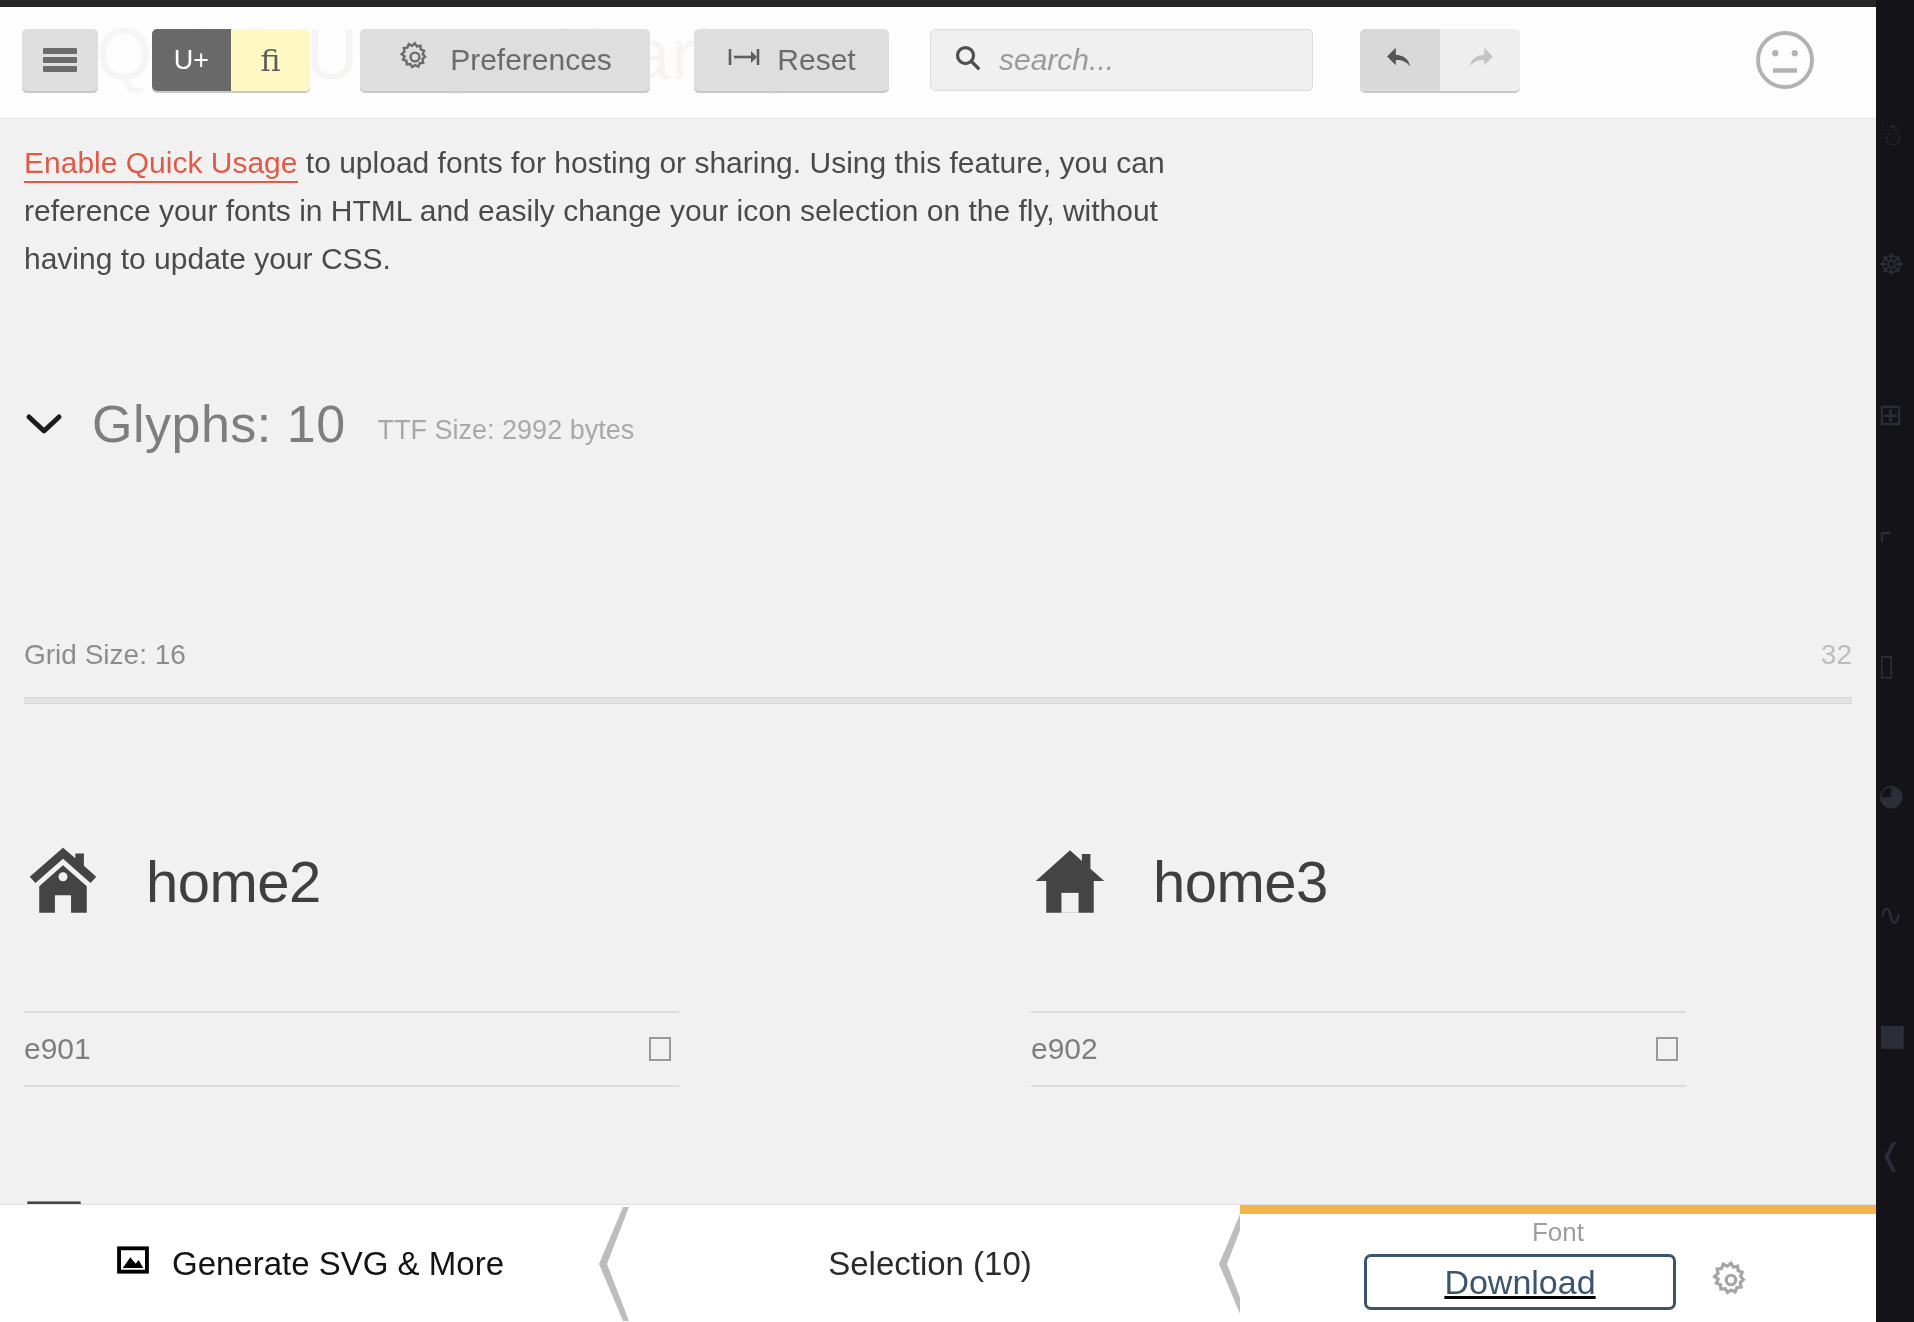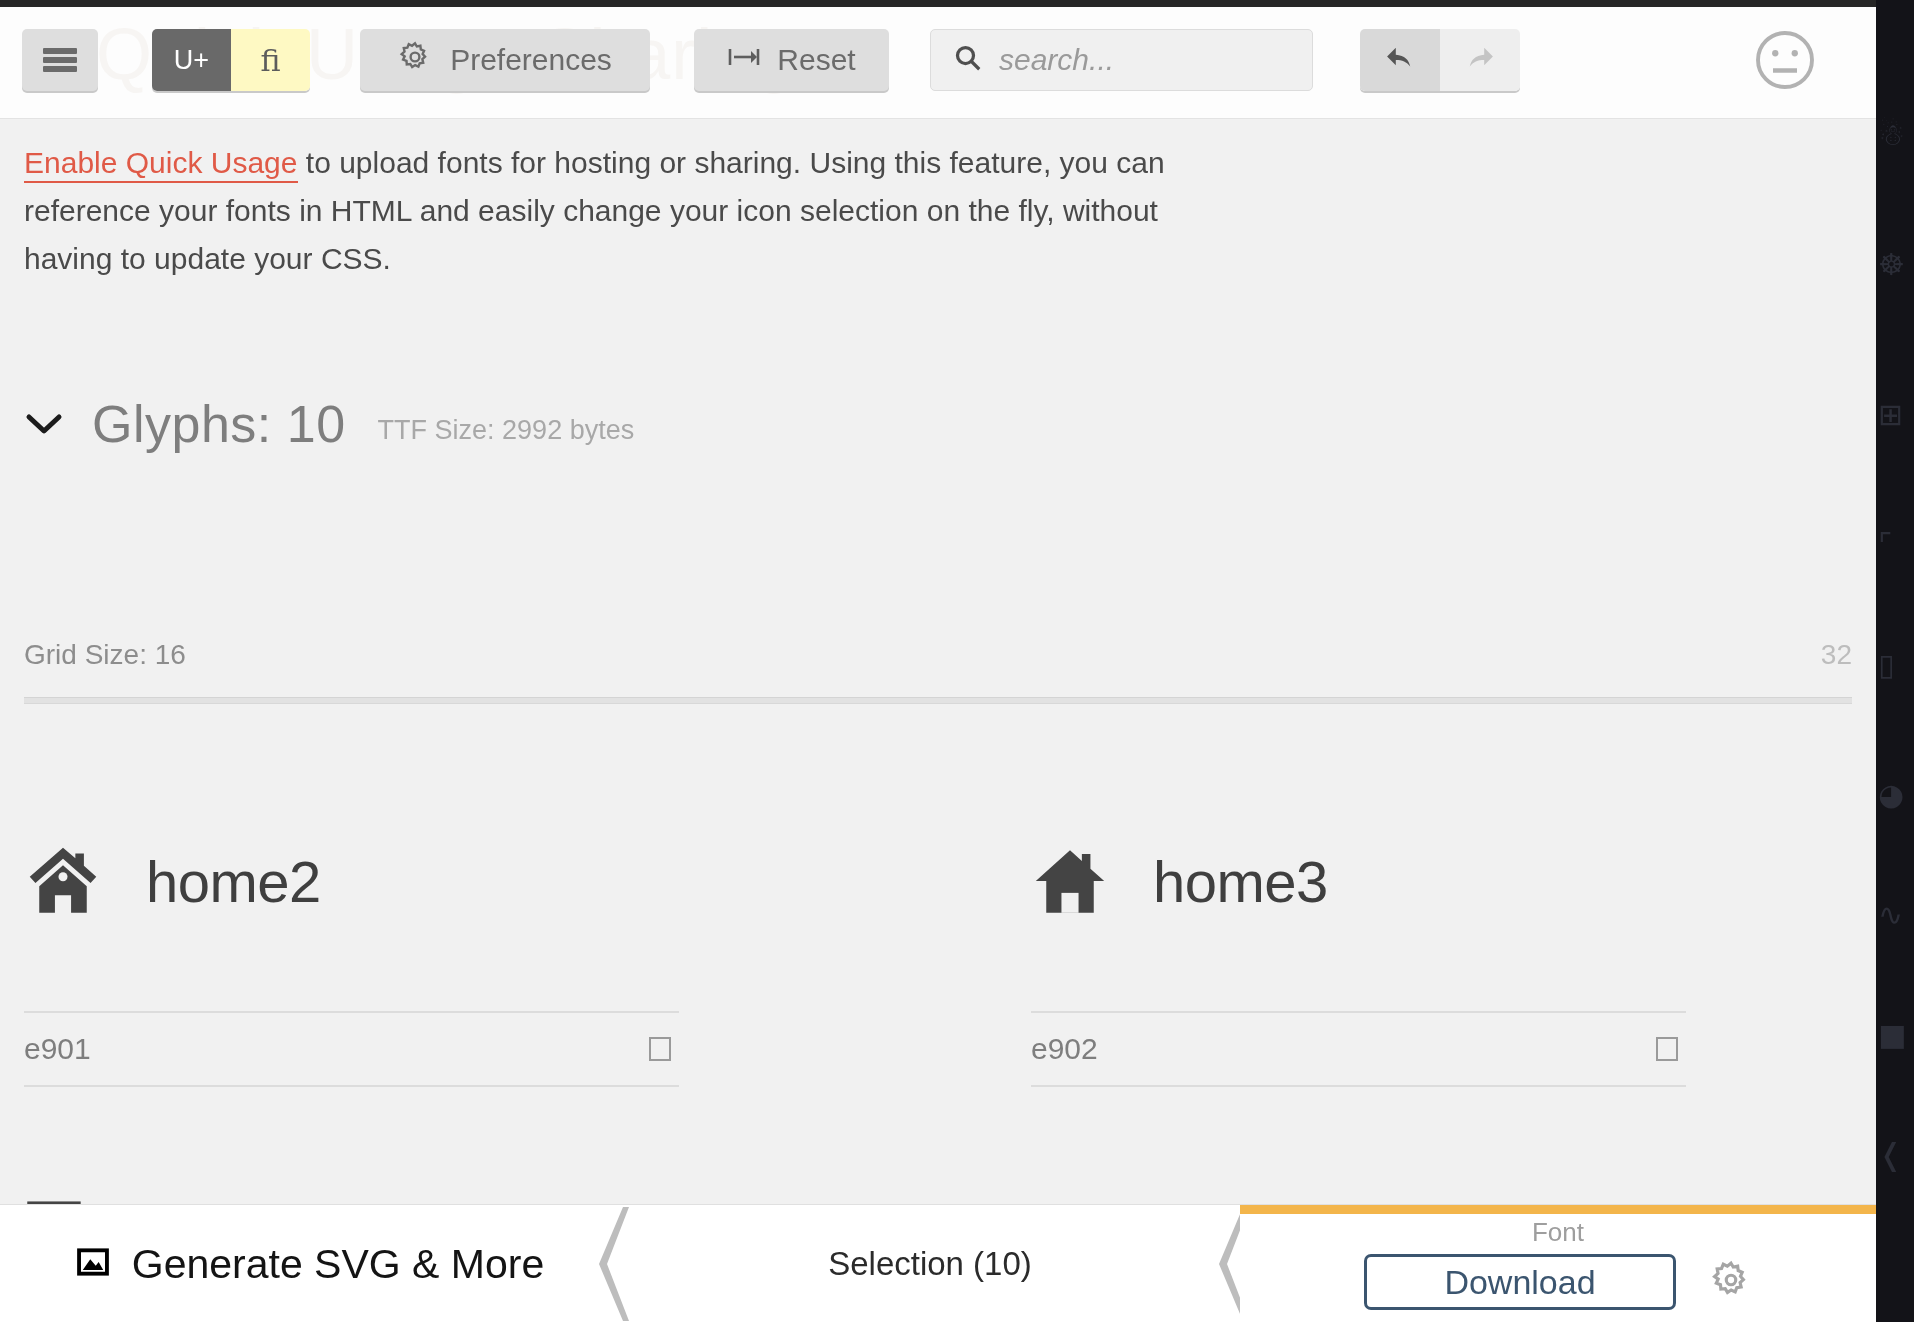--- a/index.html
+++ b/index.html
@@ -305,21 +305,21 @@
     display: flex;
   }
   .bb-section {
     position: relative;
     display: flex;
     align-items: center;
     justify-content: center;
     height: 118px;
     cursor: pointer;
   }
-  .bb-generate { width: 620px; gap: 22px; font-size: 41px; color: #141414; }
+  .bb-generate { width: 620px; gap: 22px; font-size: 33px; color: #141414; }
   .bb-selection { width: 620px; font-size: 33px; color: #2b2b2b; }
   .bb-font {
     width: 636px;
     flex-direction: column;
     justify-content: flex-start;
     background: #ffffff;
     border-top: 9px solid #f0b köp;
   }
 
   .chevron-sep {
@@ -342,20 +342,21 @@
   .font-label {
     font-size: 26px;
     color: #9e9e9e;
     margin-top: 12px;
   }
   .font-controls {
     display: flex;
     align-items: center;
     gap: 34px;
     margin-top: 6px;
+    text-decoration: underline;
   }
   .download-btn {
     width: 312px;
     height: 56px;
     border: 3px solid #3b556f;
     border-radius: 7px;
     background: #ffffff;
     color: #3b556f;
     font-size: 34px;
     font-family: "Liberation Sans", sans-serif;

